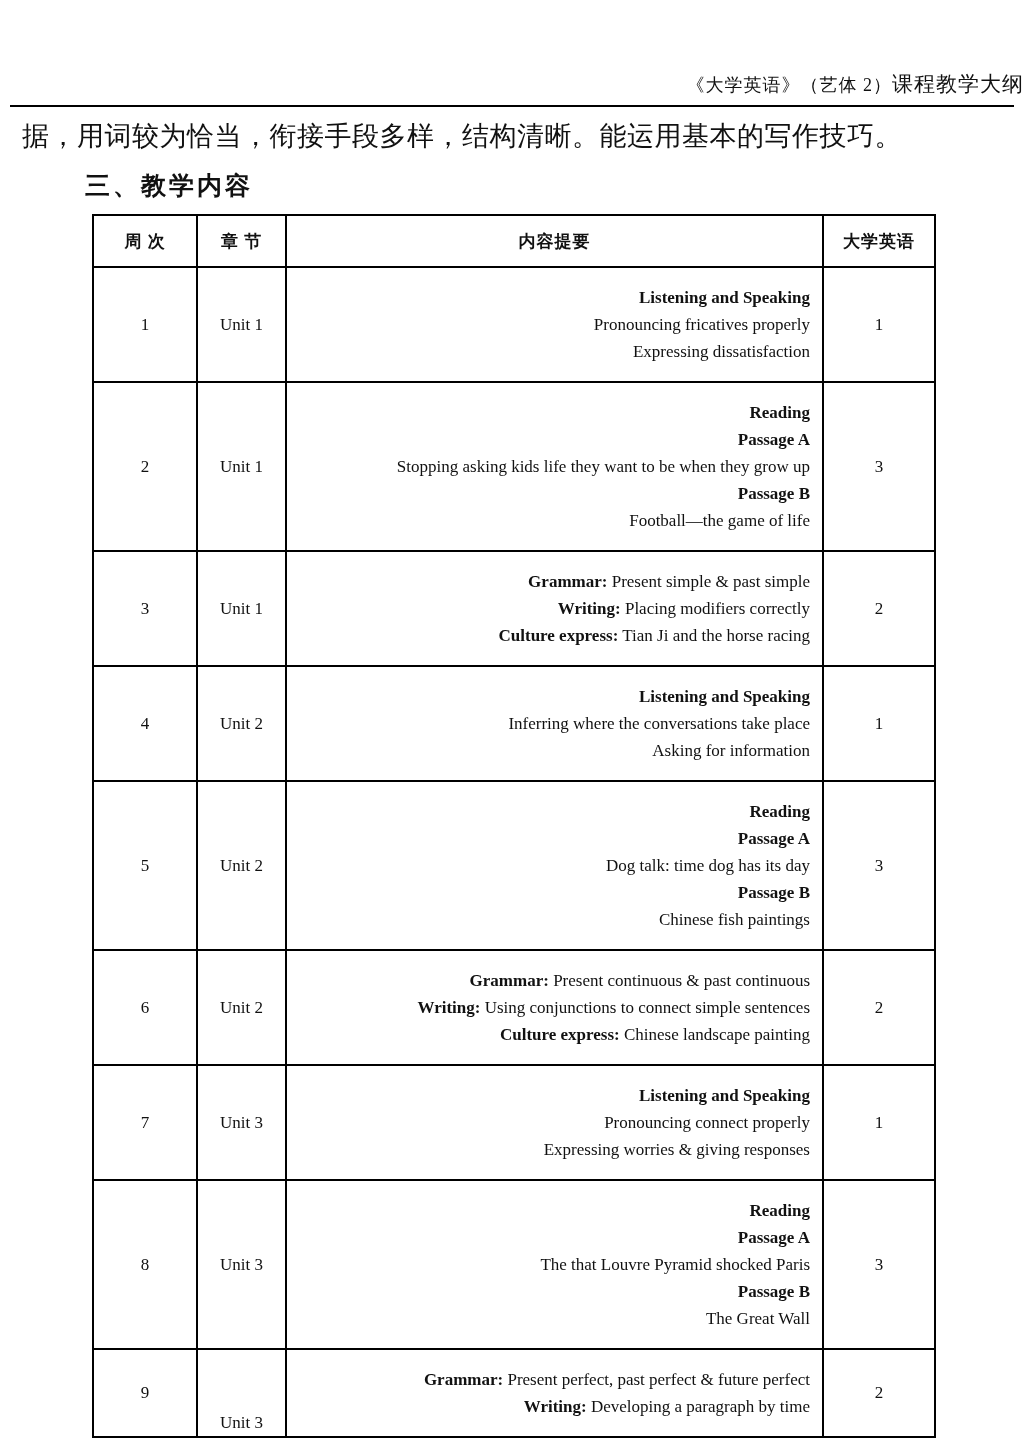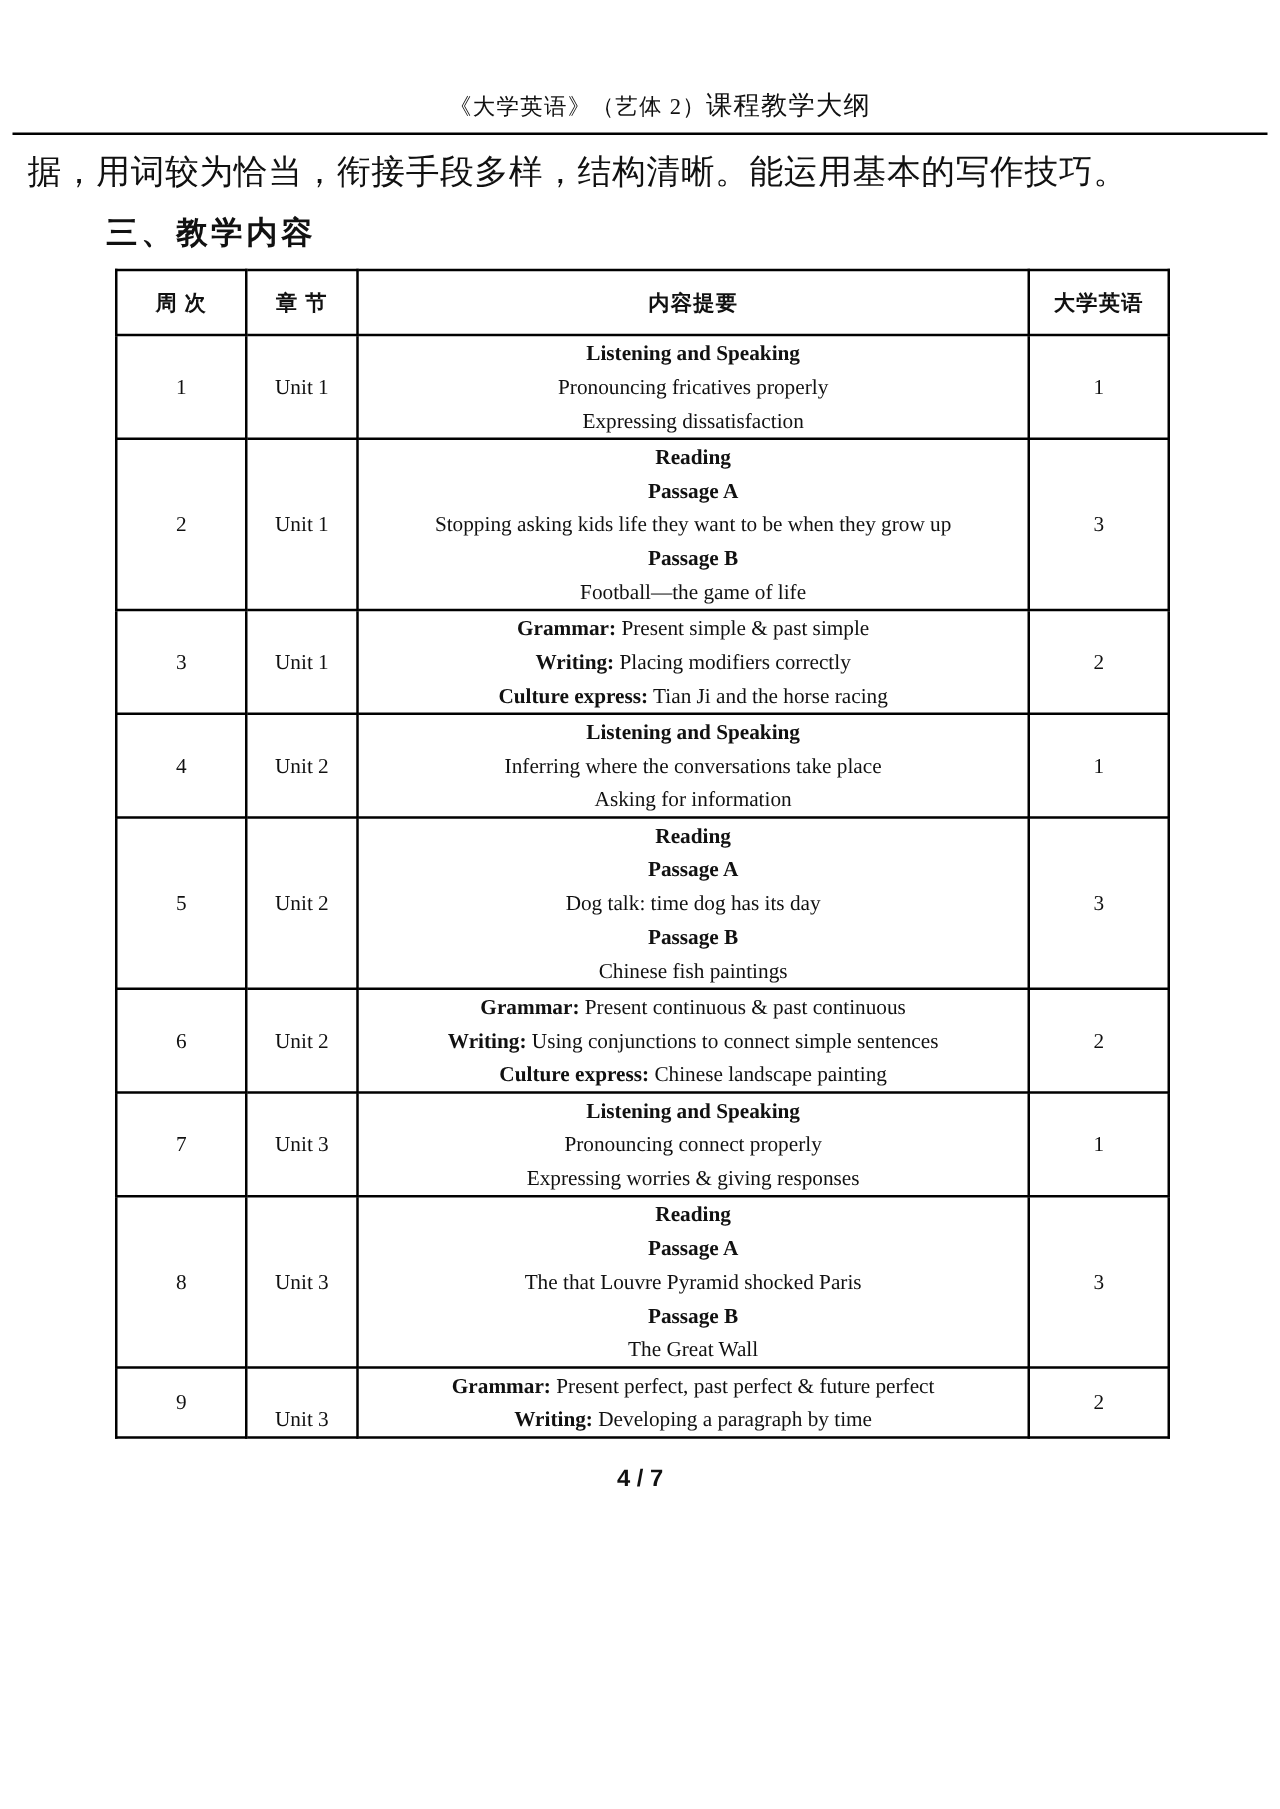--- a/index.html
+++ b/index.html
@@ -8,21 +8,21 @@
     height: 1447px;
     background: #ffffff;
     color: #111111;
     font-family: "Liberation Serif", serif;
     overflow: hidden;
     position: relative;
   }
   
   .doc-header {
     margin-top: 68px;
-    text-align: center;
+    text-align: right;
     line-height: 32px;
     white-space: nowrap;
     padding-left: 32px;
   }
   .doc-header .t1 { font-size: 18px; letter-spacing: 1px; }
   .doc-header .t2 { font-size: 21px; letter-spacing: 1px; }
   .header-rule {
     border-bottom: 2px solid #000;
     margin: 3px 10px 0 10px;
   }
@@ -62,22 +62,22 @@
   table.syllabus th {
     height: 48px;
     font-weight: bold;
     letter-spacing: 1px;
   }
   td.c-week, td.c-hours, td.c-unit {
     text-align: center;
     padding: 0;
   }
   td.c-content {
-    padding: 0 12px;
-    text-align: center;
+    padding: 16px 12px;
+    text-align: right;
   }
   td.c-content .line { line-height: 27px; }
   td.c-content b { font-weight: bold; }
   tr.cut td.c-unit {
     vertical-align: bottom;
     padding-bottom: 3px;
   }
   
   .page-footer {
     margin-top: 22px;

